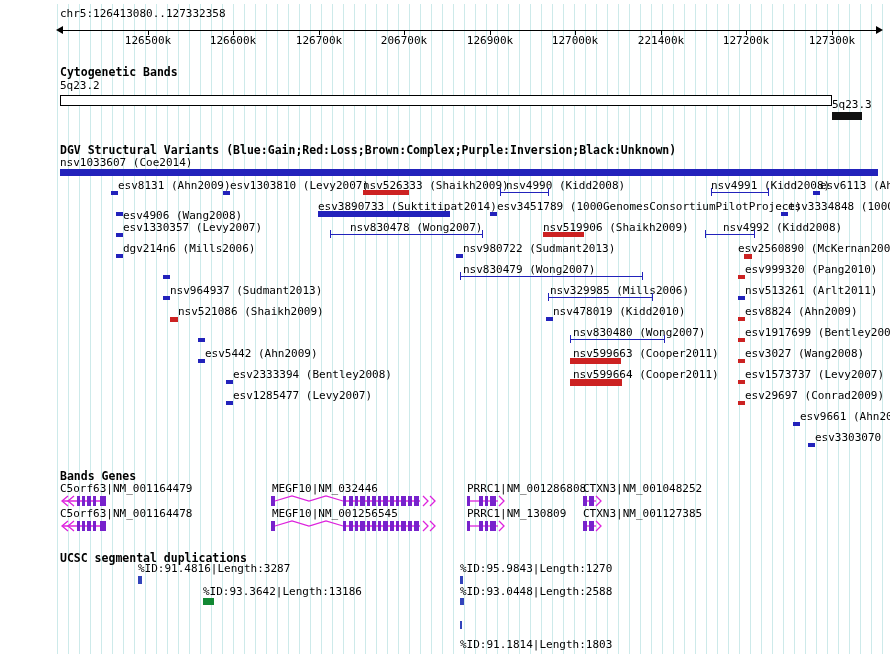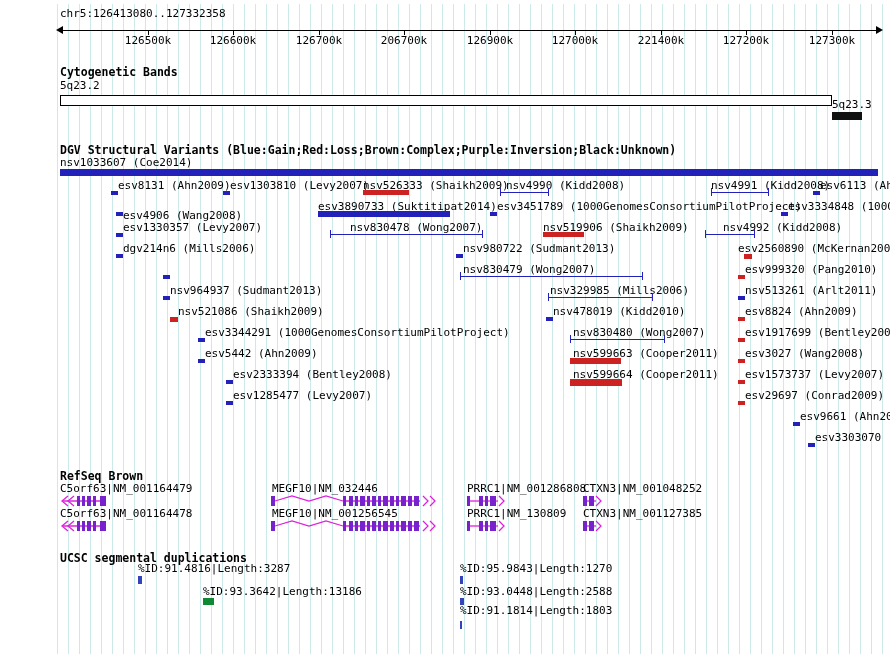--- a/index.html
+++ b/index.html
@@ -119,21 +119,20 @@
   <span class="txt" style="left:745px;top:285px">nsv513261 (Arlt2011)</span>
   <div class="bar fill-gain" style="left:738px;top:296px;width:7px;height:4px"></div>
 
   <span class="txt" style="left:178px;top:306px">nsv521086 (Shaikh2009)</span>
   <div class="bar fill-loss" style="left:170px;top:317px;width:8px;height:5px"></div>
   <span class="txt" style="left:553px;top:306px">nsv478019 (Kidd2010)</span>
   <div class="bar fill-gain" style="left:546px;top:317px;width:7px;height:4px"></div>
   <span class="txt" style="left:745px;top:306px">esv8824 (Ahn2009)</span>
   <div class="bar fill-loss" style="left:738px;top:317px;width:7px;height:4px"></div>
 
-  <span class="txt" style="left:205px;top:327px">esv3344291 (1000GenomesConsortiumPilotProject)</span>
   <div class="bar fill-gain" style="left:198px;top:338px;width:7px;height:4px"></div>
   <span class="txt" style="left:573px;top:327px">nsv830480 (Wong2007)</span>
   <div class="bar range-gain" style="left:570px;top:335px;width:93px;height:8px"></div>
   <span class="txt" style="left:745px;top:327px">esv1917699 (Bentley2008)</span>
   <div class="bar fill-loss" style="left:738px;top:338px;width:7px;height:4px"></div>
 
   <span class="txt" style="left:205px;top:348px">esv5442 (Ahn2009)</span>
   <div class="bar fill-gain" style="left:198px;top:359px;width:7px;height:4px"></div>
   <span class="txt" style="left:573px;top:348px">nsv599663 (Cooper2011)</span>
   <div class="bar fill-loss" style="left:570px;top:358px;width:51px;height:6px"></div>
@@ -150,21 +149,21 @@
   <span class="txt" style="left:233px;top:390px">esv1285477 (Levy2007)</span>
   <div class="bar fill-gain" style="left:226px;top:401px;width:7px;height:4px"></div>
   <span class="txt" style="left:745px;top:390px">esv29697 (Conrad2009)</span>
   <div class="bar fill-loss" style="left:738px;top:401px;width:7px;height:4px"></div>
 
   <span class="txt" style="left:800px;top:411px">esv9661 (Ahn2009)</span>
   <div class="bar fill-gain" style="left:793px;top:422px;width:7px;height:4px"></div>
   <span class="txt" style="left:815px;top:432px">esv3303070 (</span>
   <div class="bar fill-gain" style="left:808px;top:443px;width:7px;height:4px"></div>
 
-  <span class="txt bold" style="left:60px;top:470px">RefSeq Brown</span>
+  <span class="txt bold" style="left:60px;top:470px">Bands Genes</span>
   <span class="txt" style="left:60px;top:483px">C5orf63|NM_001164479</span>
   <span class="txt" style="left:272px;top:483px">MEGF10|NM_032446</span>
   <span class="txt" style="left:467px;top:483px">PRRC1|NM_001286808</span>
   <span class="txt" style="left:583px;top:483px">CTXN3|NM_001048252</span>
 
   <svg class="gene-glyph" style="left:60px;top:495px" width="46" height="12" viewBox="0 0 46 12">
     <line class="gl" x1="3" y1="6" x2="44" y2="6"></line>
     <polyline class="gl" points="8,1 2,6 8,11"></polyline>
       <polyline class="gl" points="14,1 8,6 14,11"></polyline>
     <rect class="ex" x="17" y="1" width="3" height="10"></rect>
@@ -260,15 +259,15 @@
 
   <span class="txt bold" style="left:60px;top:552px">UCSC segmental duplications</span>
   <span class="txt" style="left:138px;top:563px">%ID:91.4816|Length:3287</span>
   <div class="bar fill-segblue" style="left:138px;top:576px;width:4px;height:8px"></div>
   <span class="txt" style="left:203px;top:586px">%ID:93.3642|Length:13186</span>
   <div class="bar fill-seggreen" style="left:203px;top:598px;width:11px;height:7px"></div>
   <span class="txt" style="left:460px;top:563px">%ID:95.9843|Length:1270</span>
   <div class="bar fill-segblue" style="left:460px;top:576px;width:3px;height:8px"></div>
   <span class="txt" style="left:460px;top:586px">%ID:93.0448|Length:2588</span>
   <div class="bar fill-segblue" style="left:460px;top:598px;width:4px;height:7px"></div>
-  <span class="txt" style="left:460px;top:605px">%ID:91.1814|Length:1803</span>
+  <span class="txt" style="left:460px;top:639px">%ID:91.1814|Length:1803</span>
   <div class="bar fill-segblue" style="left:460px;top:621px;width:2px;height:8px"></div>
 </div>
 
 </body></html>

